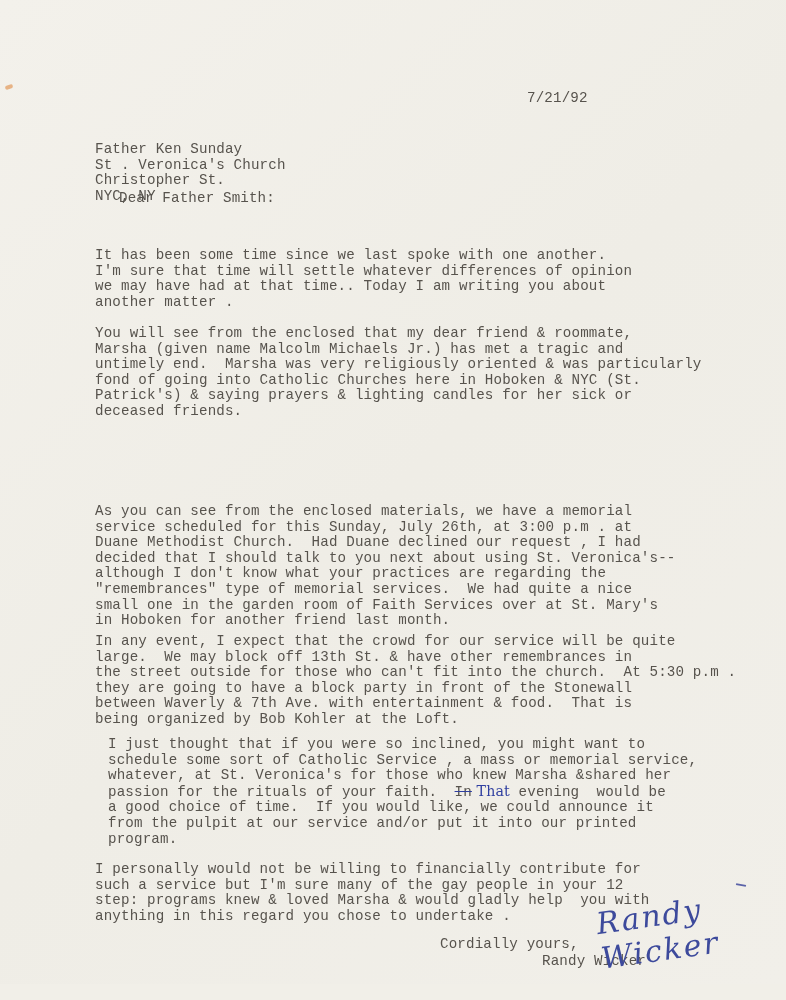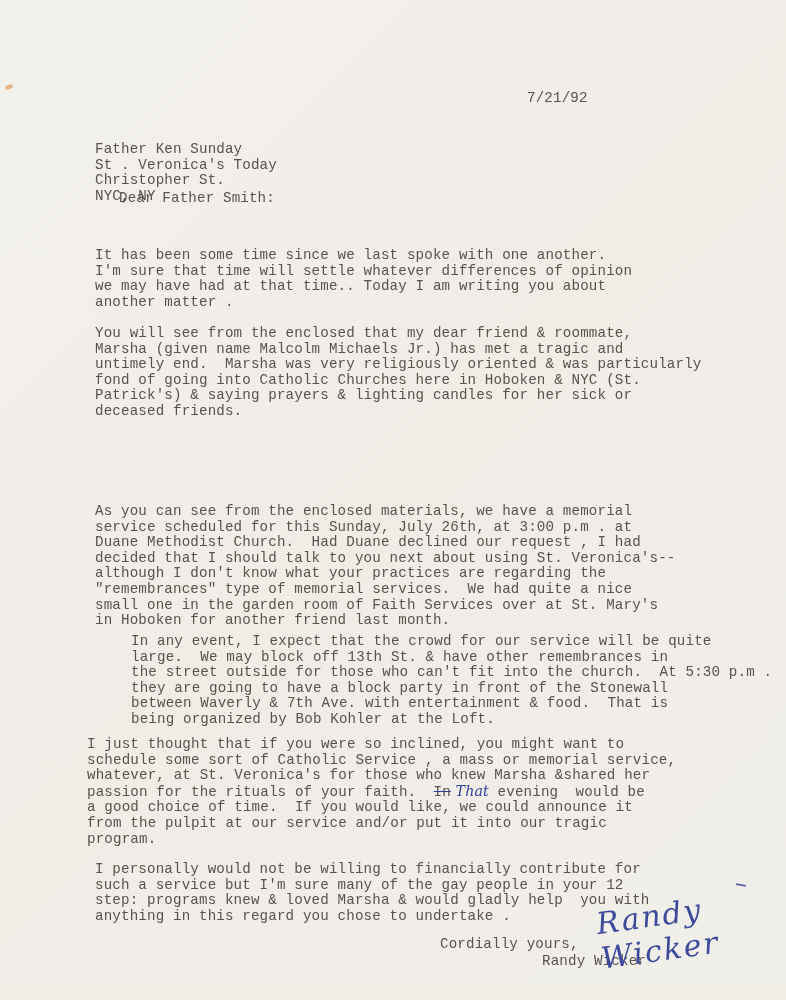--- a/index.html
+++ b/index.html
@@ -22,44 +22,44 @@
     position:absolute; font-size:14.2px; line-height:15.6px;
     white-space:pre; letter-spacing:0.15px;
   }
   .date { left:527px; top:91px; }
   .addr { left:95px; top:142px; }
   .salutation { left:87px; top:191px;margin-left:32px; }
   .p1 { left:95px; top:248px; }
   .p2 { left:95px; top:326px; }
   .p3 { left:95px; top:437px; }
   .p4 { left:95px; top:491px;margin-top:13px; }
-  .p5 { left:95px; top:634px;margin-left:36px; }
-  .p6 { left:87px; top:737px; }
+  .p5 { left:95px; top:634px; }
+  .p6 { left:108px; top:737px; }
   .p7 { left:95px; top:862px; }
   .closing { left:440px; top:937px; }
   .name { left:542px; top:954px; }
   .strike { text-decoration:line-through; text-decoration-color:#2f3fa0; }
-  .ink { color:#2f3fa0; font-family:"DejaVu Serif", serif; font-style:italic; }
+  .ink { color:#2f3fa0; font-family:"DejaVu Serif", serif; }
   .sig {
     position:absolute; left:598px; top:893px;
     font-family:"DejaVu Serif", serif; font-style:italic;
     font-size:30px; color:#3d4a9c; transform:rotate(-8deg); letter-spacing:2px;
   }
   .dash { position:absolute; left:736px; top:884px; width:10px; height:2px; background:#5b63a8; transform:rotate(10deg); }
 </style>
 </head>
 <body>
 
 <div class="page">
   <div class="mark"></div>
 
   <div class="t date">7/21/92</div>
 
   <div class="t addr"><span>Father Ken Sunday</span>
-<span>St . Veronica's Today</span>
+<span>St . Veronica's Church</span>
 <span>Christopher St.</span>
 <span>NYC, NY</span></div>
 
   <div class="t salutation">Dear Father Smith:</div>
 
   <div class="t p1">It has been some time since we last spoke with one another.
 I'm sure that time will settle whatever differences of opinion
 we may have had at that time.. Today I am writing you about
 another matter .</div>
   <div class="t p2">You will see from the enclosed that my dear friend &amp; roommate,
@@ -81,21 +81,21 @@
 the street outside for those who can't fit into the church.  At 5:30 p.m .
 they are going to have a block party in front of the Stonewall
 between Waverly &amp; 7th Ave. with entertainment &amp; food.  That is
 being organized by Bob Kohler at the Loft.</div>
 
   <div class="t p6"><span>I just thought that if you were so inclined, you might want to
 schedule some sort of Catholic Service , a mass or memorial service,
 whatever, at St. Veronica's for those who knew Marsha &amp;shared her
 passion for the rituals of your faith.  </span><span class="strike">In</span><span class="ink"> That</span><span> evening  would be
 a good choice of time.  If you would like, we could announce it
-from the pulpit at our service and/or put it into our tragic
+from the pulpit at our service and/or put it into our printed
 program.</span></div>
 
   <div class="t p7">I personally would not be willing to financially contribute for
 such a service but I'm sure many of the gay people in your 12
 step: programs knew &amp; loved Marsha &amp; would gladly help  you with
 anything in this regard you chose to undertake .</div>
 
   <div class="t closing">Cordially yours,</div>
   <div class="t name">Randy Wicker</div>
 

